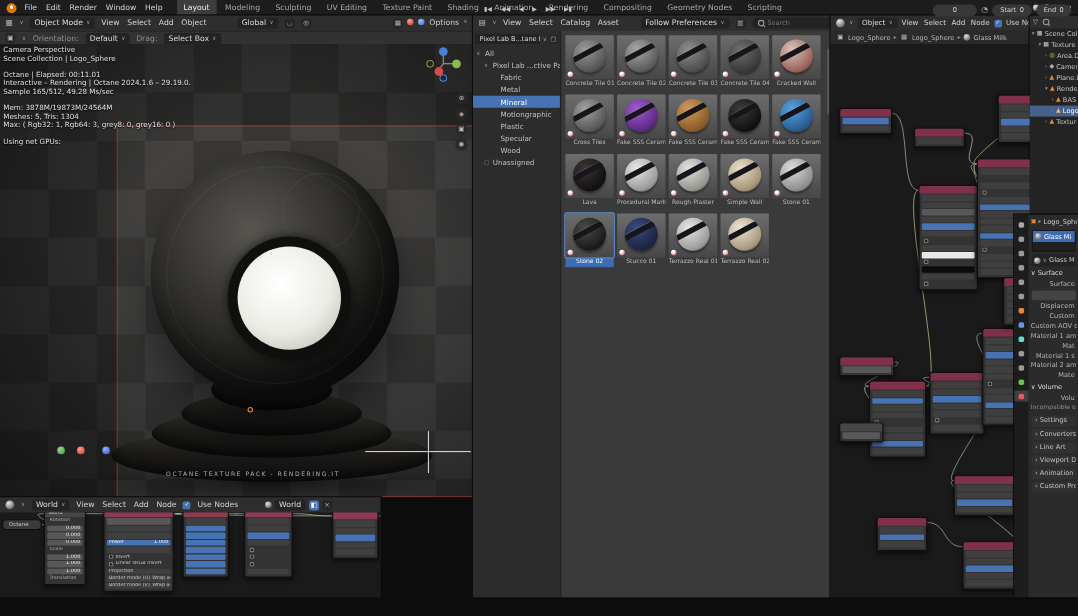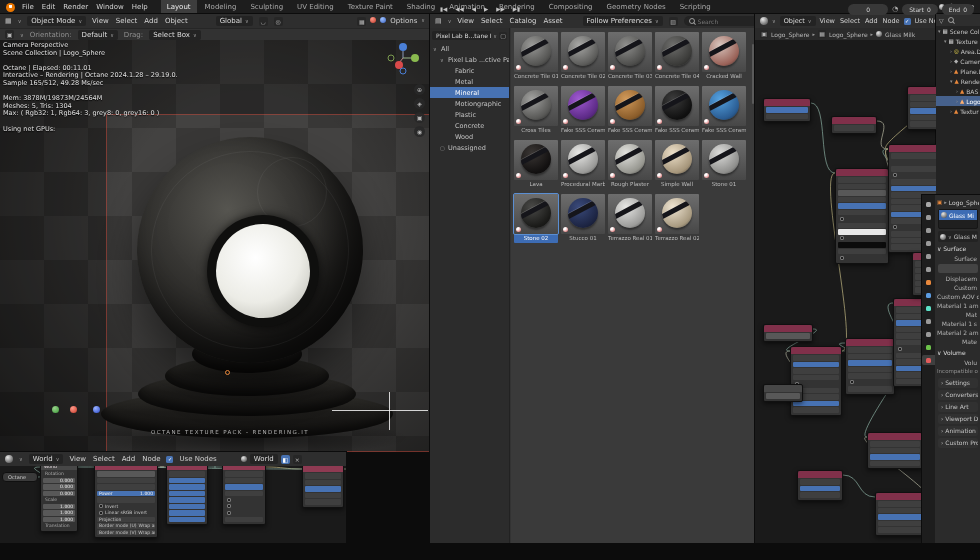--- a/index.html
+++ b/index.html
@@ -218,21 +218,21 @@
       <div id="core-ring">
         <div id="core"></div>
       </div>
     </div>
     <div id="cam-border"></div>
     <div id="vp-overlay">
         <div class="ovl">Camera Perspective</div>
         <div class="ovl">Scene Collection | Logo_Sphere</div>
         <div class="ovl">&nbsp;</div>
         <div class="ovl">Octane | Elapsed: 00:11.01</div>
-        <div class="ovl">Interactive – Rendering | Octane 2024.1.28 – 29.19.0.</div>
+        <div class="ovl">Interactive – Rendering | Octane 2024.1.6 – 29.19.0.</div>
         <div class="ovl">Sample 165/512, 49.28 Ms/sec</div>
         <div class="ovl">&nbsp;</div>
         <div class="ovl">Mem: 3878M/19873M/24564M</div>
         <div class="ovl">Meshes: 5, Tris: 1304</div>
         <div class="ovl">Max: ( Rgb32: 1, Rgb64: 3, grey8: 0, grey16: 0 )</div>
         <div class="ovl">&nbsp;</div>
         <div class="ovl">Using net GPUs:</div>
       </div>
     <div id="floor-text">OCTANE TEXTURE PACK - RENDERING.IT</div>
     <div class="gdot" style="left:52px;top:366px;background:radial-gradient(circle at 35% 30%,#9ad28a,#3a9a3a)"></div>
@@ -451,21 +451,21 @@
         <div class="crow" style="padding-left: 17px;">
           <span class="ccar"></span>
           <span class="clbl">Motiongraphic</span>
         </div>
         <div class="crow" style="padding-left: 17px;">
           <span class="ccar"></span>
           <span class="clbl">Plastic</span>
         </div>
         <div class="crow" style="padding-left: 17px;">
           <span class="ccar"></span>
-          <span class="clbl">Concrete</span>
+          <span class="clbl">Specular</span>
         </div>
         <div class="crow" style="padding-left: 17px;">
           <span class="ccar"></span>
           <span class="clbl">Wood</span>
         </div>
         <div class="crow" style="padding-left: 10px;">
           <span class="ccar">▢</span>
           <span class="clbl">Unassigned</span>
         </div>
       </div>

